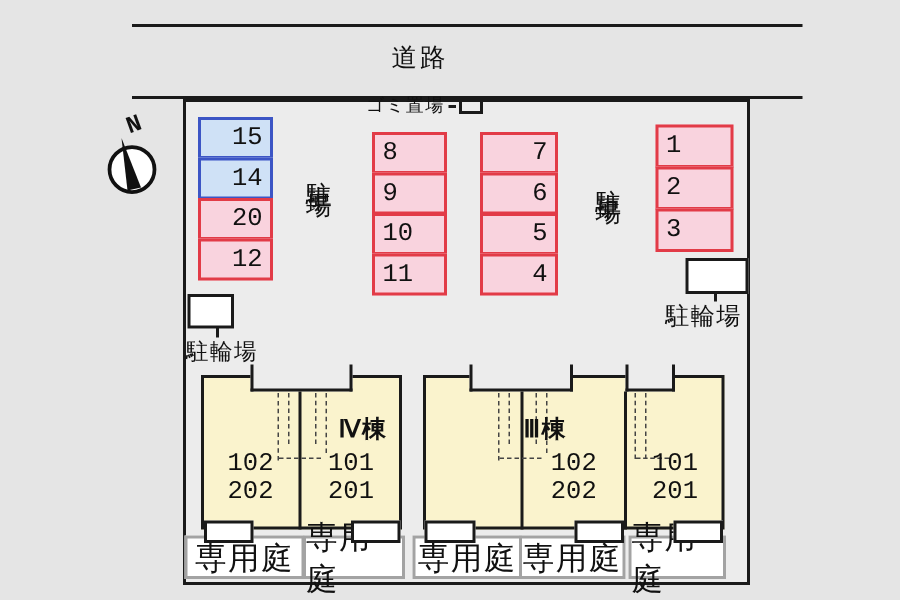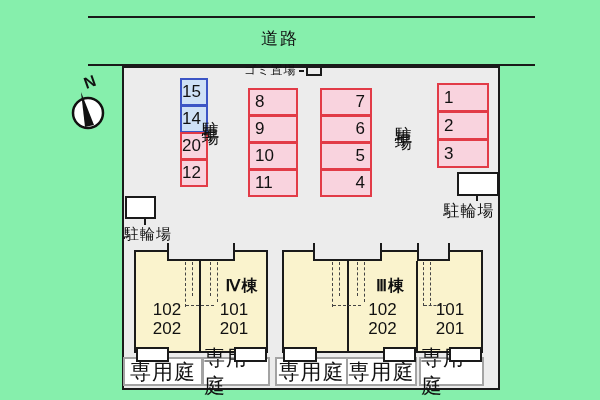--- a/index.html
+++ b/index.html
@@ -1,17 +1,17 @@
 <!DOCTYPE html>
 <html><head>
 <meta charset="utf-8">
 <style>
   html,body{margin:0;padding:0;background:#fff;}
-  .stage{position:relative;width:600px;height:400px;background:#86efac;overflow:hidden;
-         font-family:Liberation Sans, sans-serif;color:#111;}
+  .stage{position:relative;width:600px;height:400px;background:#e5e5e5;overflow:hidden;
+         font-family:Liberation Mono, monospace;color:#111;}
   .abs{position:absolute;}
   .hline{background:#1a1a1a;height:2px;}
   .site{background:#ececec;border:2px solid #1a1a1a;box-sizing:border-box;}
   .road-label{font-size:17px;text-align:center;letter-spacing:2px;}
   .pcol{display:flex;flex-direction:column;}
   .pcell{height:28px;border:2px solid;box-sizing:border-box;display:flex;align-items:center;
          font-size:17px;margin-top:-1px;color:#111;}
   .pcell.first{margin-top:0;}
   .pcell.h29{height:29px;}
   .pink{background:#f9d3de;border-color:#e23b47;}
@@ -54,21 +54,21 @@
     <circle cx="30" cy="43" r="15" fill="#ffffff" stroke="#111" stroke-width="2.5"></circle>
     <polygon points="23,22 36,55 27,57" fill="#111"></polygon>
   </svg>
 
   <div class="abs glabel-row" style="left:244px;top:62px;">
     <span class="glabel">ゴミ置場</span>
     <span class="gline"></span>
     <span class="grect"></span>
   </div>
 
-  <div class="abs pcol" style="left:146px;top:78px;width:62px;align-items:flex-end;">
+  <div class="abs pcol" style="left:132px;top:78px;width:50px;">
     <div class="pcell first blue num-r">15</div>
     <div class="pcell blue num-r">14</div>
     <div class="pcell pink num-r">20</div>
     <div class="pcell pink num-r">12</div>
   </div>
 
   <div class="abs vlabel" style="left:202px;top:107px;">駐車場</div>
 
   <div class="abs pcol" style="left:248px;top:88px;width:50px;">
     <div class="pcell first pink num-l">8</div>
@@ -126,21 +126,21 @@
   <div class="abs divider" style="left:416px;top:261px;height:92px;"></div>
 
   <div class="abs dash-v" style="left:332px;top:262px;height:45px;"></div>
   <div class="abs dash-v" style="left:339px;top:262px;height:34px;"></div>
   <div class="abs dash-v" style="left:357px;top:262px;height:34px;"></div>
   <div class="abs dash-v" style="left:364px;top:262px;height:40px;"></div>
   <div class="abs dash-h" style="left:333px;top:305px;width:28px;"></div>
   <div class="abs dash-v" style="left:423px;top:262px;height:44px;"></div>
   <div class="abs dash-v" style="left:430px;top:262px;height:44px;"></div>
   <div class="abs dash-h" style="left:424px;top:305px;width:22px;"></div>
-  <div class="abs bname" style="left:356px;top:276px;width:69px;">Ⅲ棟</div>
+  <div class="abs bname" style="left:329px;top:276px;width:69px;">Ⅲ棟</div>
   <div class="abs rooms" style="left:348px;top:300px;width:69px;">
     <div>102</div>
     <div>202</div>
   </div>
   <div class="abs rooms" style="left:417px;top:300px;width:66px;">
     <div>101</div>
     <div>201</div>
   </div>
 
   <div class="abs porch" style="left:136px;top:347px;width:33px;"></div>

